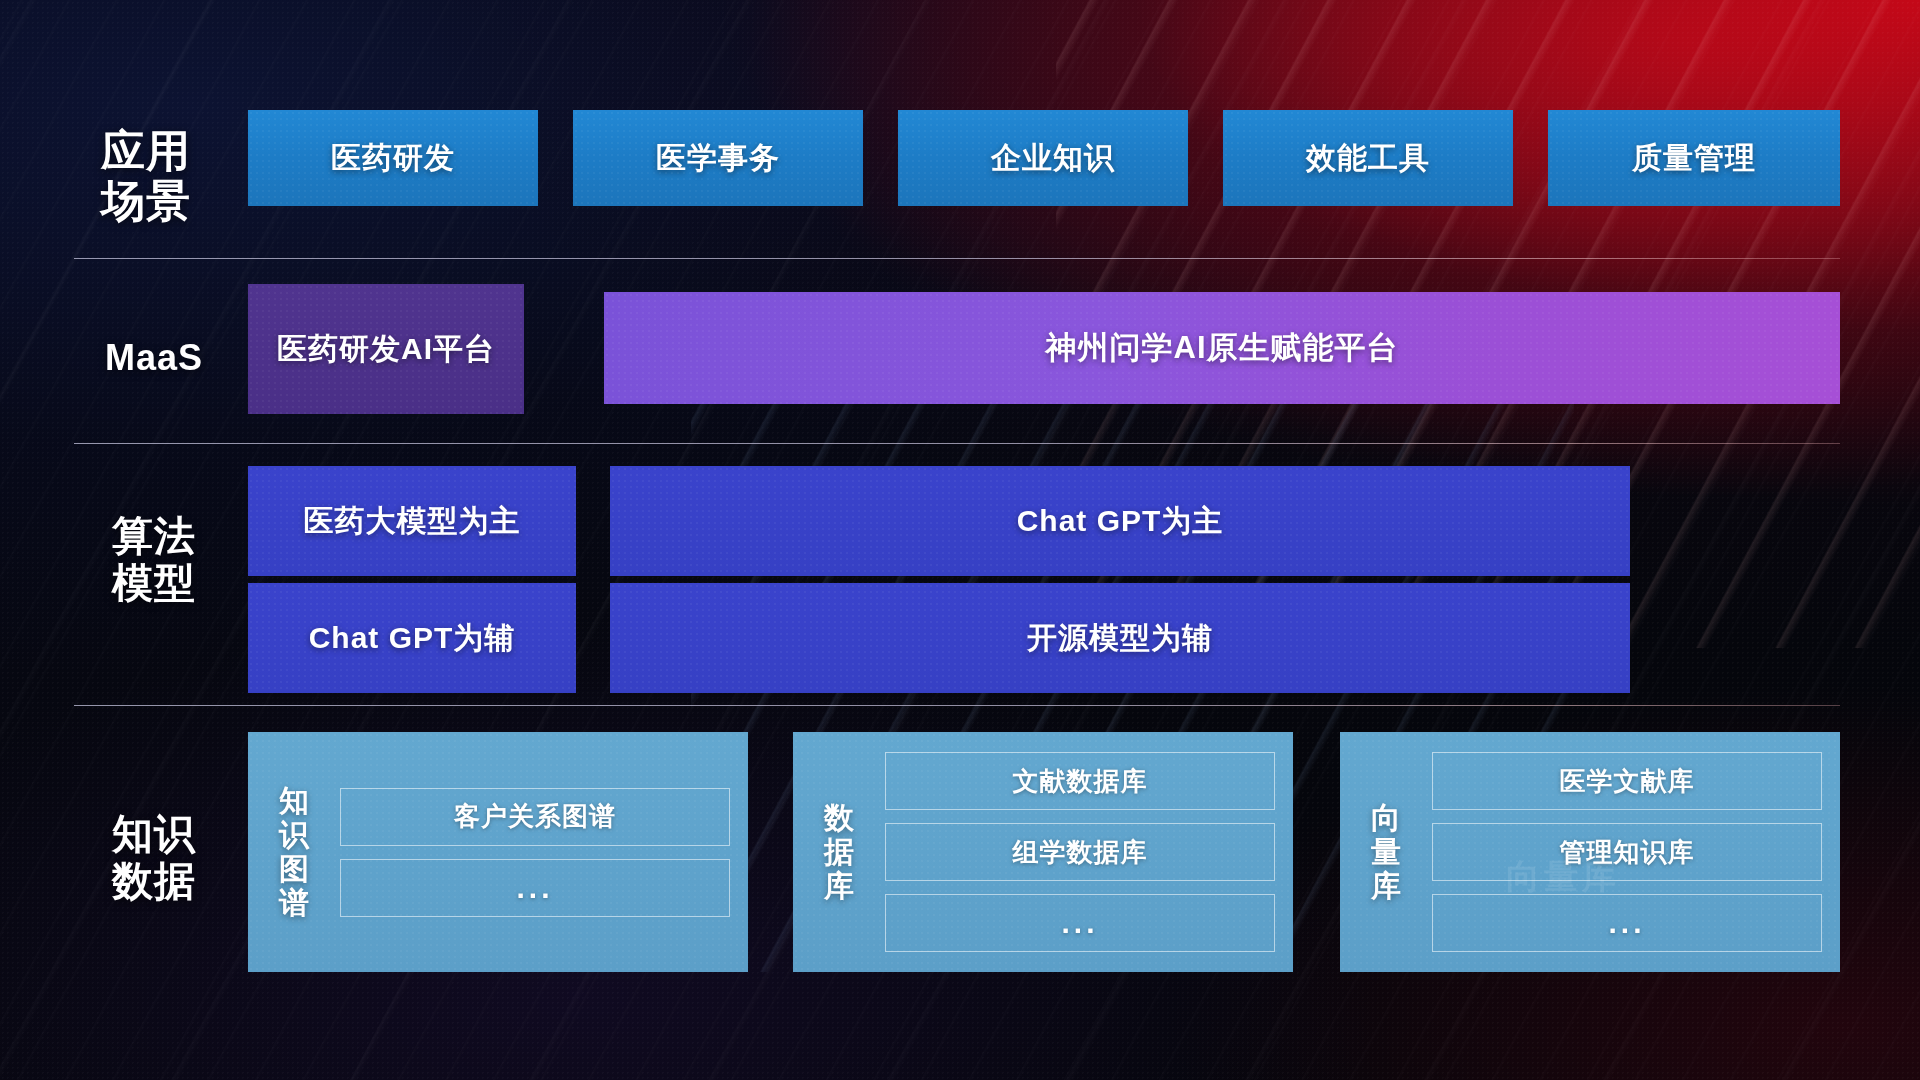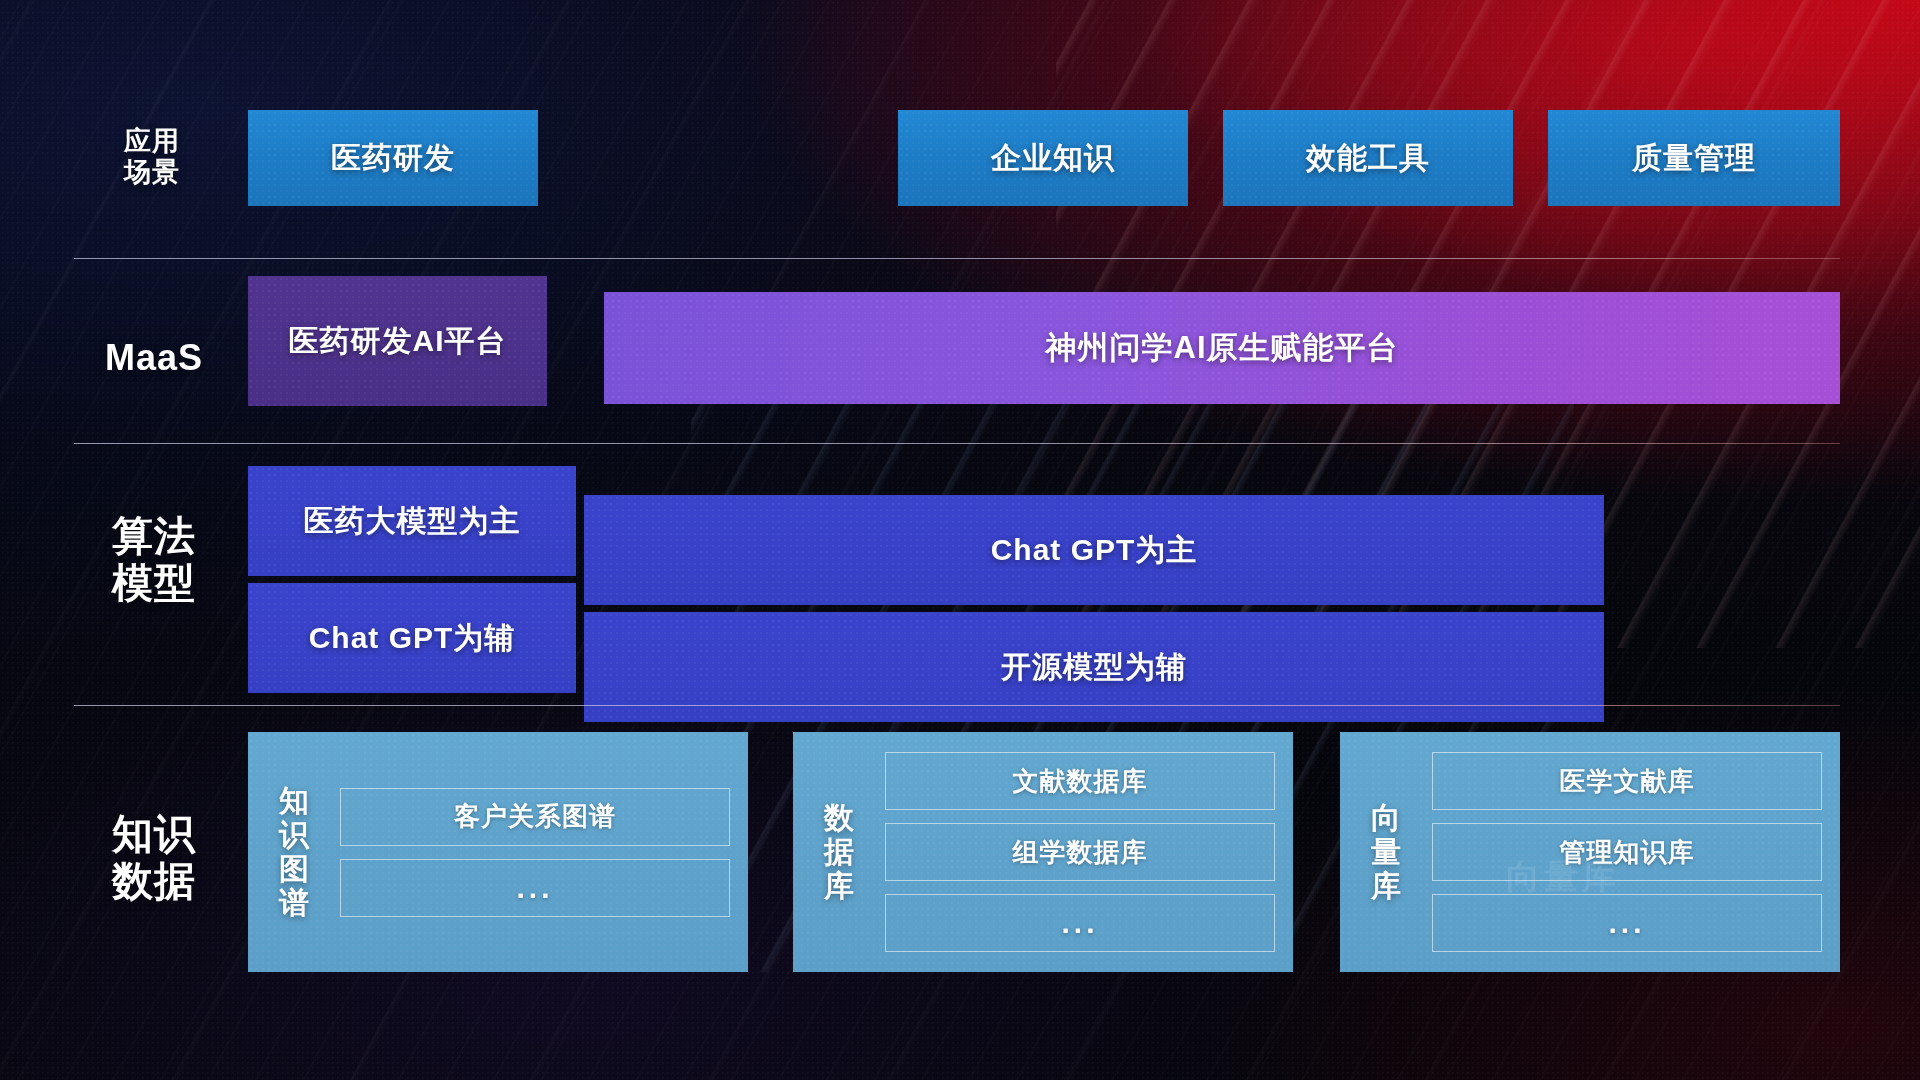--- a/index.html
+++ b/index.html
@@ -74,37 +74,37 @@
   
   .app-box{
     background:linear-gradient(180deg,#2288d4 0%, #1d7cc6 50%, #1c75bb 100%);
     height:96px; top:110px;
   }
   .app-box > span{ font-size:30px; }
 
   
   .maas-left{
     background:linear-gradient(180deg,#50348f 0%,#4a2f87 100%);
-    left:248px; top:276px; width:299px; height:130px;
+    left:248px; top:284px; width:276px; height:130px;
   }
   .maas-left > span{ font-size:30px; }
   .maas-right{
     background:linear-gradient(95deg,#7a52d8 0%, #8a56dc 40%, #9b4fd6 72%, #a64fd6 100%);
     left:604px; top:292px; width:1236px; height:112px;
   }
   .maas-right > span{ font-size:31px; }
 
   
   .alg{
     background:linear-gradient(180deg,#3a43cc 0%,#3640c4 100%);
     height:110px;
   }
   .alg > span{ font-size:30px; }
   .alg-l{ left:248px; width:328px; }
-  .alg-r{ left:584px; width:1020px;margin-top:29px; }
+  .alg-r{ left:610px; width:1020px; }
   .alg-row1{ top:466px; }
   .alg-row2{ top:583px; }
 
   
   .kd-group{
     position:absolute; top:732px; height:240px;
     background:linear-gradient(180deg,#63a8d0 0%, #5ea2cb 60%, #5c9fc8 100%);
     display:flex; align-items:center;
   }
   .kd-vert{
@@ -132,25 +132,28 @@
 <body>
 
 <div id="stage">
 
   <div class="bg-base"></div>
   <div class="bg-streaks"></div>
   <div class="bg-streaks2"></div>
   <div class="bg-streaks3"></div>
   <div class="bg-dots"></div>
 
-  <div class="row-label" style="left:72px; top:126px; width:160px; font-size:27px;">应用
+  <div class="row-label" style="left:66px; top:126px; width:160px; font-size:44px;">应用
 场景</div>
 
   <div class="box app-box spk" style="left:248px; width:290px;">
     <span>医药研发</span>
+  </div>
+  <div class="box app-box spk" style="left:573px; width:290px;">
+    <span>医学事务</span>
   </div>
   <div class="box app-box spk" style="left:898px; width:290px;padding-left:20px;">
     <span>企业知识</span>
   </div>
   <div class="box app-box spk" style="left:1223px; width:290px;">
     <span>效能工具</span>
   </div>
   <div class="box app-box spk" style="left:1548px; width:292px;">
     <span>质量管理</span>
   </div>

